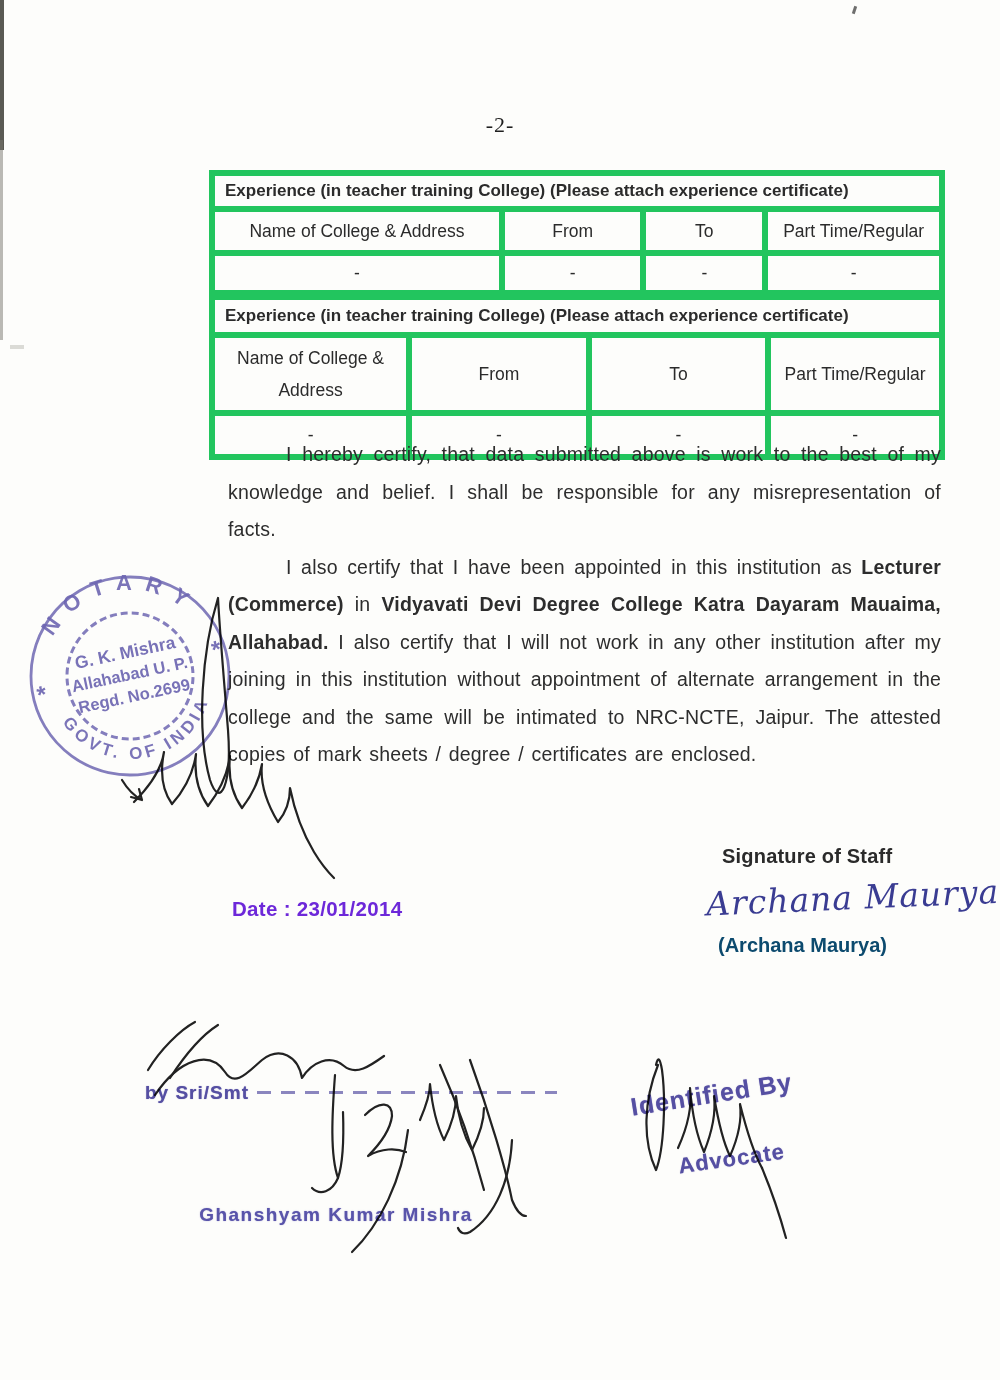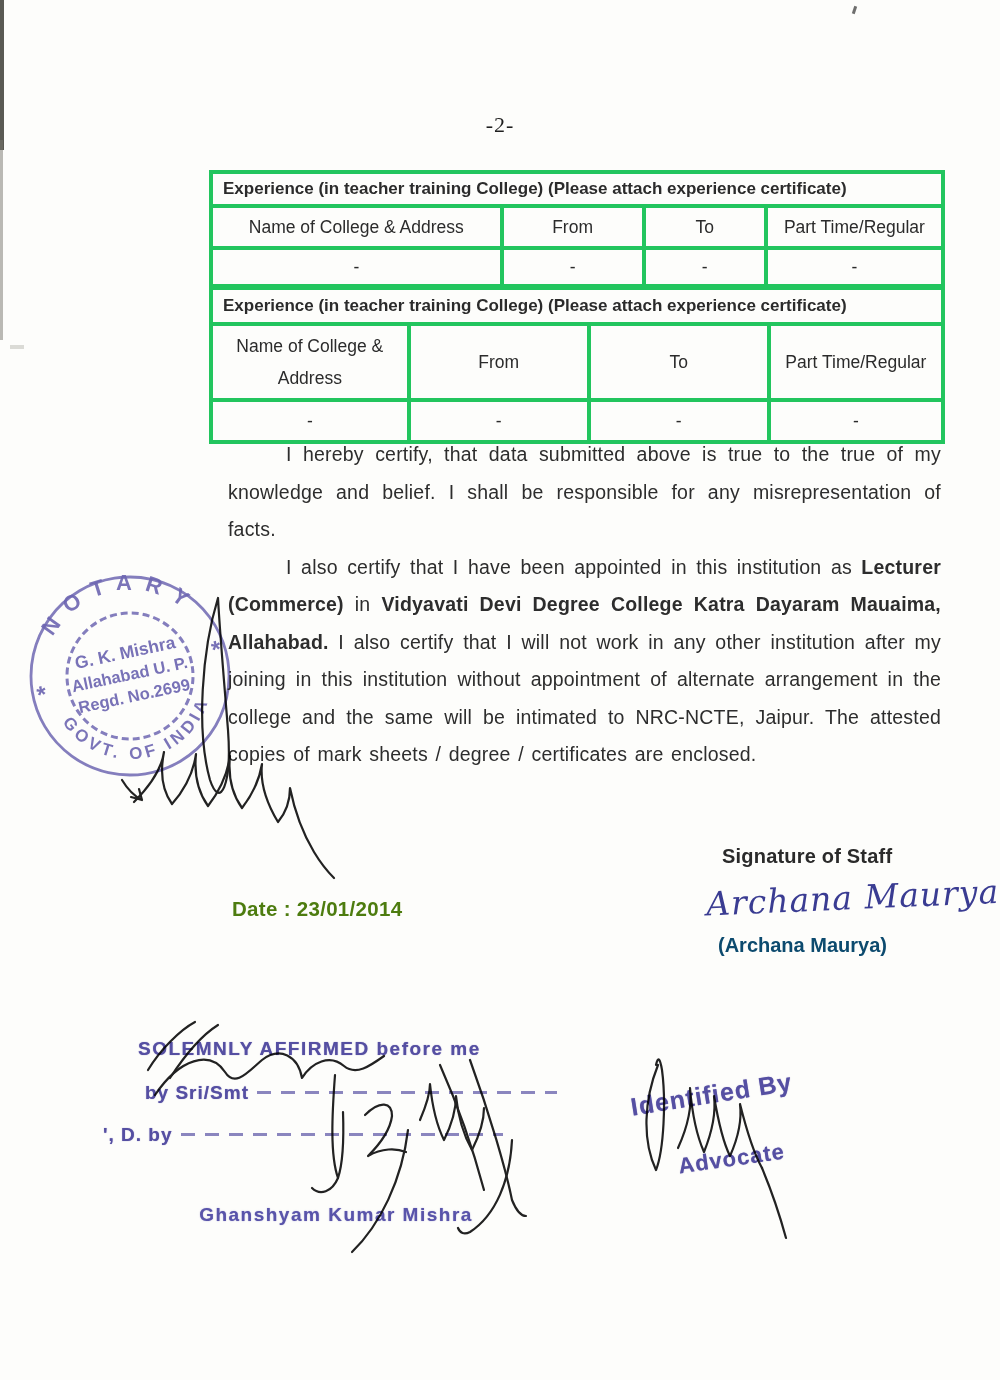--- a/index.html
+++ b/index.html
@@ -23,21 +23,21 @@
     position:absolute;left:0;top:112px;width:100%;
     text-align:center;
     font-family:"Liberation Serif", serif;
     font-size:22px;color:#1f1f1f;letter-spacing:1px;
   }
 
   
   .table-wrap{position:absolute;left:209px;top:170px;width:736px;}
   .table-wrap table{border-collapse:collapse;width:100%;table-layout:fixed;}
   .table-wrap td,.table-wrap th{
-    border:4px solid #22c55e;
+    border:6px solid #22c55e;
     font-size:17.5px;color:#2b2b2b;
     vertical-align:middle;text-align:center;
     padding:0 4px;
   }
   .table-wrap th.tbl-title{
     text-align:left;padding-left:10px;font-size:17px;font-weight:bold;
     height:30px;
   }
   .tbl-b{margin-top:-2px;}
   .tbl-a .hdr-row td{height:38px;font-weight:normal;}
@@ -81,21 +81,21 @@
     transform:rotate(-2.5deg);
     white-space:nowrap;
     z-index:3;
   }
   .sig-printed{
     position:absolute;left:718px;top:934px;
     font-size:20px;font-weight:bold;color:#0c4a6e;
   }
   .date-line{
     position:absolute;left:232px;top:897px;
-    font-size:20.5px;font-weight:bold;color:#4d7c0f;letter-spacing:.3px;
+    font-size:20.5px;font-weight:bold;color:#6d28d9;letter-spacing:.3px;
   }
 
   
   .stamp-purple{color:#564fa5;font-weight:bold;mix-blend-mode:multiply;}
   .affirmed-line1{
     position:absolute;left:138px;top:1038px;
     font-size:19px;letter-spacing:1.5px;
     text-shadow:0 0 1px rgba(86,79,165,.75);
     z-index:2;
   }
@@ -195,21 +195,21 @@
         <td>-</td>
         <td>-</td>
         <td>-</td>
         <td>-</td>
       </tr>
     </tbody>
       </table>
   </div>
 
   <div class="cert-text">
-    <p>I hereby certify, that data submitted above is true to the true of my knowledge and belief. I shall be responsible for any misrepresentation of facts.</p>
+    <p>I hereby certify, that data submitted above is work to the best of my knowledge and belief. I shall be responsible for any misrepresentation of facts.</p>
     <p><span>I also certify that I have been appointed in this institution as </span><span class="b">Lecturer (Commerce)</span><span> in </span><span class="b">Vidyavati Devi Degree College Katra Dayaram Mauaima, Allahabad.</span><span> I also certify that I will not work in any other institution after my joining in this institution without appointment of alternate arrangement in the college and the same will be intimated to NRC-NCTE, Jaipur. The attested copies of mark sheets / degree / certificates are enclosed.</span></p>
   </div>
 
   <svg class="notary-stamp" viewBox="0 0 224 224">
     <g stroke="#5a52aa" fill="none">
       <circle cx="112" cy="112" r="99" stroke-width="2.8" opacity=".85"></circle>
       <circle cx="112" cy="112" r="63" stroke-width="3" stroke-dasharray="7 4" opacity=".85"></circle>
     </g>
     <defs>
       <path id="arcTop" d="M 26,112 A 86,86 0 0 1 198,112"></path>
@@ -235,23 +235,21 @@
     <path d="M22,200 C28,210 34,216 42,220 M42,220 L31,217 M42,220 L39,209"></path>
     <path d="M34,222 C52,204 62,186 64,172 C60,192 62,210 72,224 C88,206 94,188 96,174 C94,194 98,212 108,226 C122,208 128,190 130,176 C128,196 132,214 142,228 C156,210 160,196 162,184 C160,202 166,222 178,242 C188,230 190,218 190,208 C194,228 202,252 214,272 C220,282 226,290 234,298"></path>
   </svg>
 
   <div class="sig-label">Signature of Staff</div>
   <div class="sig-script">Archana Maurya</div>
   <div class="sig-printed">(Archana Maurya)</div>
 
   <div class="date-line">Date : 23/01/2014</div>
 
-  <div class="stamp-purple affirmed-line1">SOLEMNLY AFFIRMED before me</div>
   <div class="stamp-purple affirmed-line2"><span>by Sri/Smt</span><span class="leader leader-a"></span></div>
-  <div class="stamp-purple affirmed-line3"><span>', D. by</span><span class="leader leader-b"></span></div>
 
   <svg class="ink" style="left:140px;top:1020px;" width="460" height="250" viewBox="0 0 460 250">
     <path d="M8,50 C20,30 40,10 55,2"></path>
     <path d="M30,58 C45,35 62,15 78,5"></path>
     <path d="M15,75 C40,38 70,30 85,52 C95,68 108,52 122,40 C140,26 158,36 162,58 C172,42 190,34 204,46 C216,56 230,46 244,36"></path>
     <path d="M195,55 C192,95 190,135 198,158 C202,146 204,120 203,92"></path>
     <path d="M198,158 C192,172 180,176 172,168"></path>
     <path d="M225,95 C240,80 252,82 252,96 C250,112 238,126 228,136 C242,128 256,128 266,132"></path>
     <path d="M280,100 C286,86 290,74 290,64 C292,84 296,104 304,120 C312,104 316,88 316,76 C318,96 324,116 332,130 C340,114 344,98 344,88"></path>
     <path d="M300,45 C320,90 336,140 344,170"></path>

